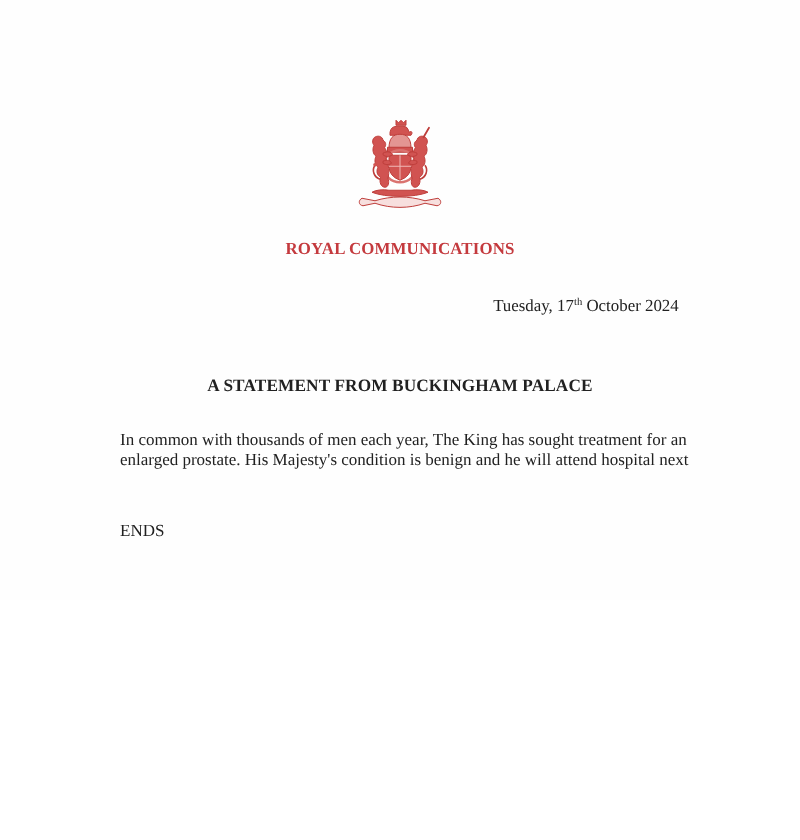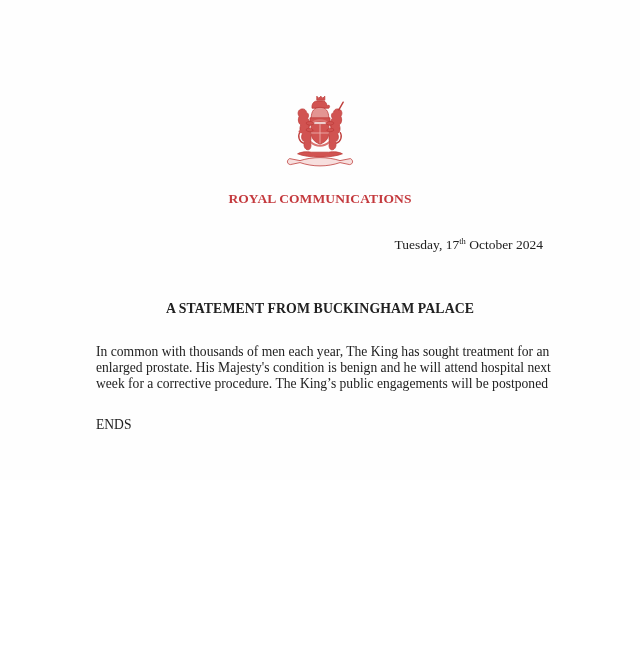--- a/index.html
+++ b/index.html
@@ -121,18 +121,17 @@
 
   <div class="brand">ROYAL COMMUNICATIONS</div>
 
   <div class="date"><span>Tuesday, 17</span><sup>th</sup><span> October 2024</span></div>
 
   <div class="heading">A STATEMENT FROM BUCKINGHAM PALACE</div>
 
   <div class="bodytext">
     <div class="line">In common with thousands of men each year, The King has sought treatment for an</div>
     <div class="line">enlarged prostate. His Majesty's condition is benign and he will attend hospital next</div>
-    <div class="line">week for a corrective procedure. The King’s public engagements will be postponed</div>
   </div>
 
   <div class="ends">ENDS</div>
 
 </div>
 
 </body></html>

